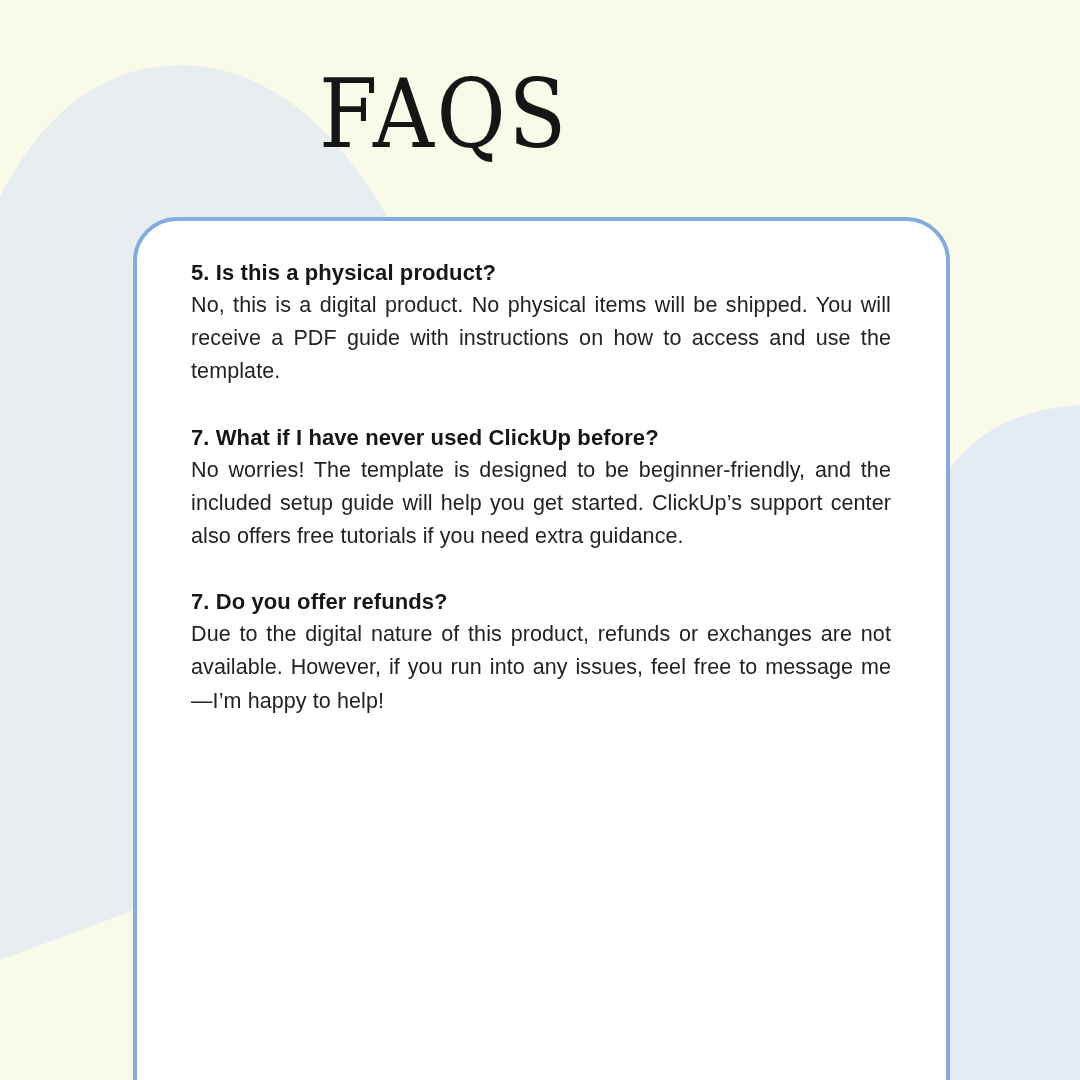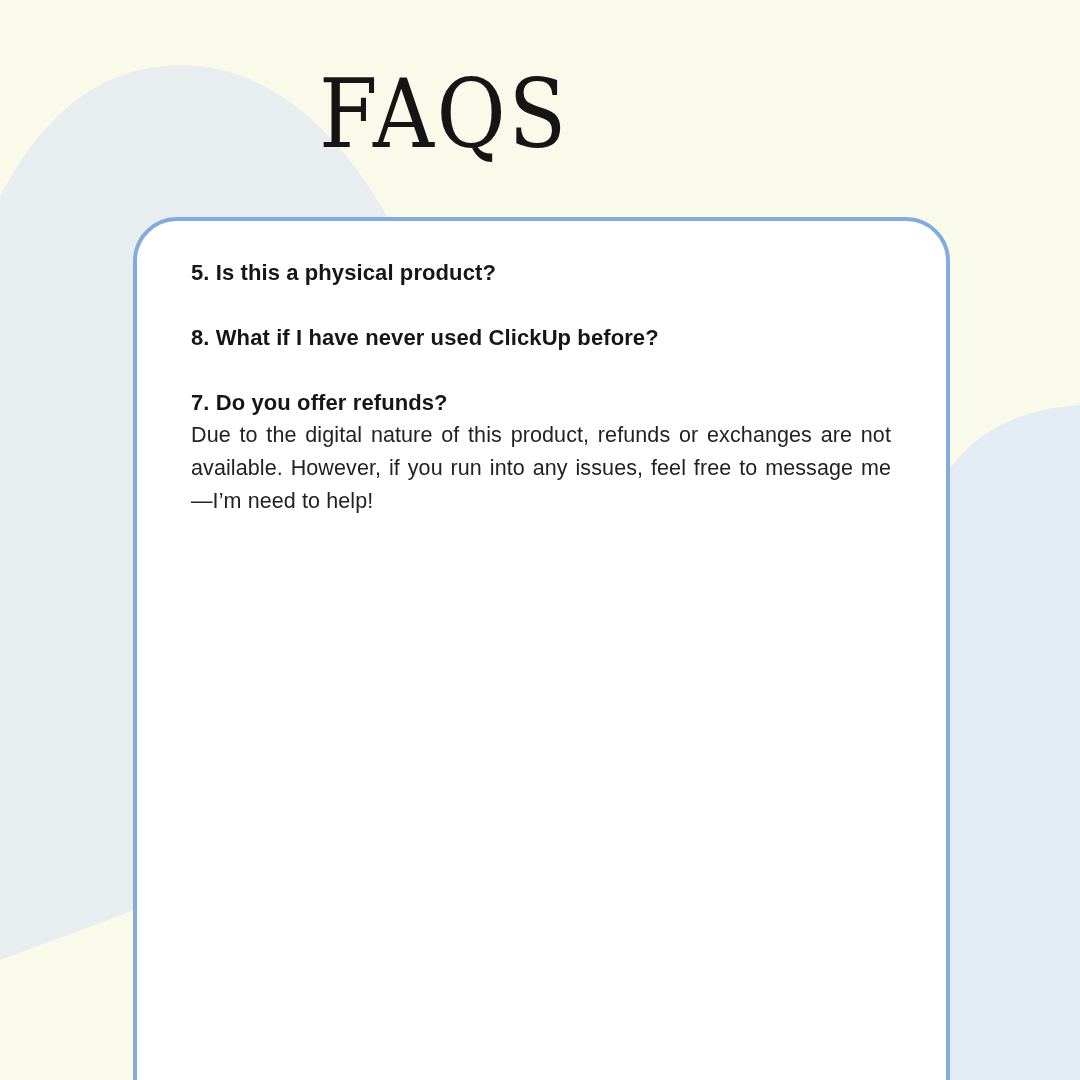--- a/index.html
+++ b/index.html
@@ -91,27 +91,29 @@
            L 1080 1080
            Z" fill="#E3ECF5"></path>
 </svg>
 
 <h1 class="page-title"><span>FAQS</span></h1>
 
 <div class="faq-card">
 
   <div class="faq-item">
     <h2 class="faq-question">5. Is this a physical product?</h2>
+    <p class="faq-answer">No, this is a digital product. No physical items will be shipped. You will receive a PDF guide with instructions on how to access and use the template.</p>
   </div>
 
   <div class="faq-item">
-    <h2 class="faq-question">8. What if I have never used ClickUp before?</h2>
+    <h2 class="faq-question">7. What if I have never used ClickUp before?</h2>
+    <p class="faq-answer">No worries! The template is designed to be beginner-friendly, and the included setup guide will help you get started. ClickUp’s support center also offers free tutorials if you need extra guidance.</p>
   </div>
 
   <div class="faq-item">
   </div>
 
   <div class="faq-item">
     <h2 class="faq-question">7. Do you offer refunds?</h2>
-    <p class="faq-answer">Due to the digital nature of this product, refunds or exchanges are not available. However, if you run into any issues, feel free to message me—I’m need to help!</p>
+    <p class="faq-answer">Due to the digital nature of this product, refunds or exchanges are not available. However, if you run into any issues, feel free to message me—I’m happy to help!</p>
   </div>
 
 </div>
 
 </body></html>

